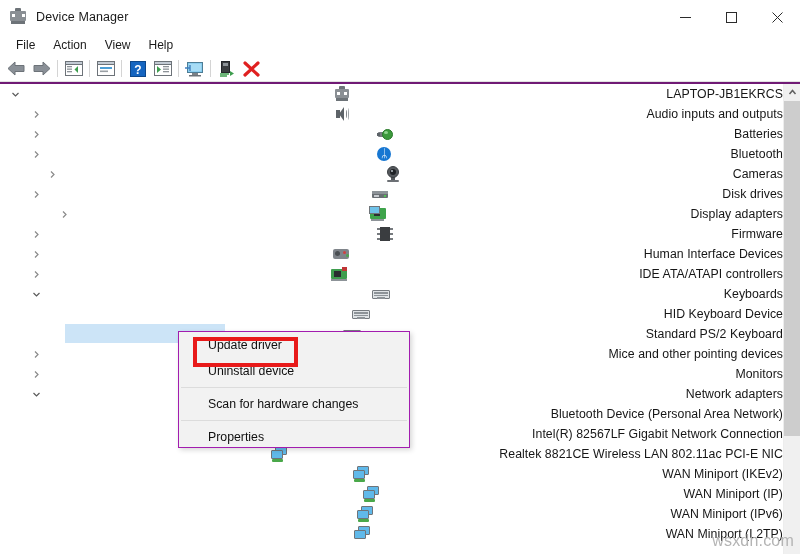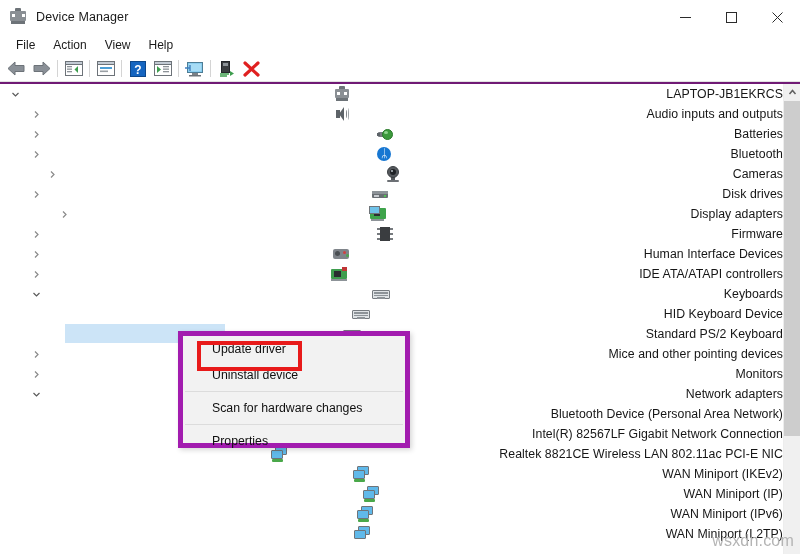--- a/index.html
+++ b/index.html
@@ -265,21 +265,21 @@
     text-align:center; font-weight:bold;
     font-family:"Liberation Sans", sans-serif;
   }
 
   
   .ctxmenu {
     position: absolute;
     left: 178px; top: 331px;
     width: 232px; height: 117px;
     background: #f2f2f2;
-    border: 5px solid #a21caf;
+    border: 1px solid #a21caf;
     box-shadow: 2px 2px 5px rgba(0,0,0,0.16);
     z-index: 20;
   }
   .ctx-item {
     height: 26px;
     display: flex; align-items: center;
     padding-left: 29px;
     font-size: 12.3px;
     color: #101010;
     white-space: nowrap;

